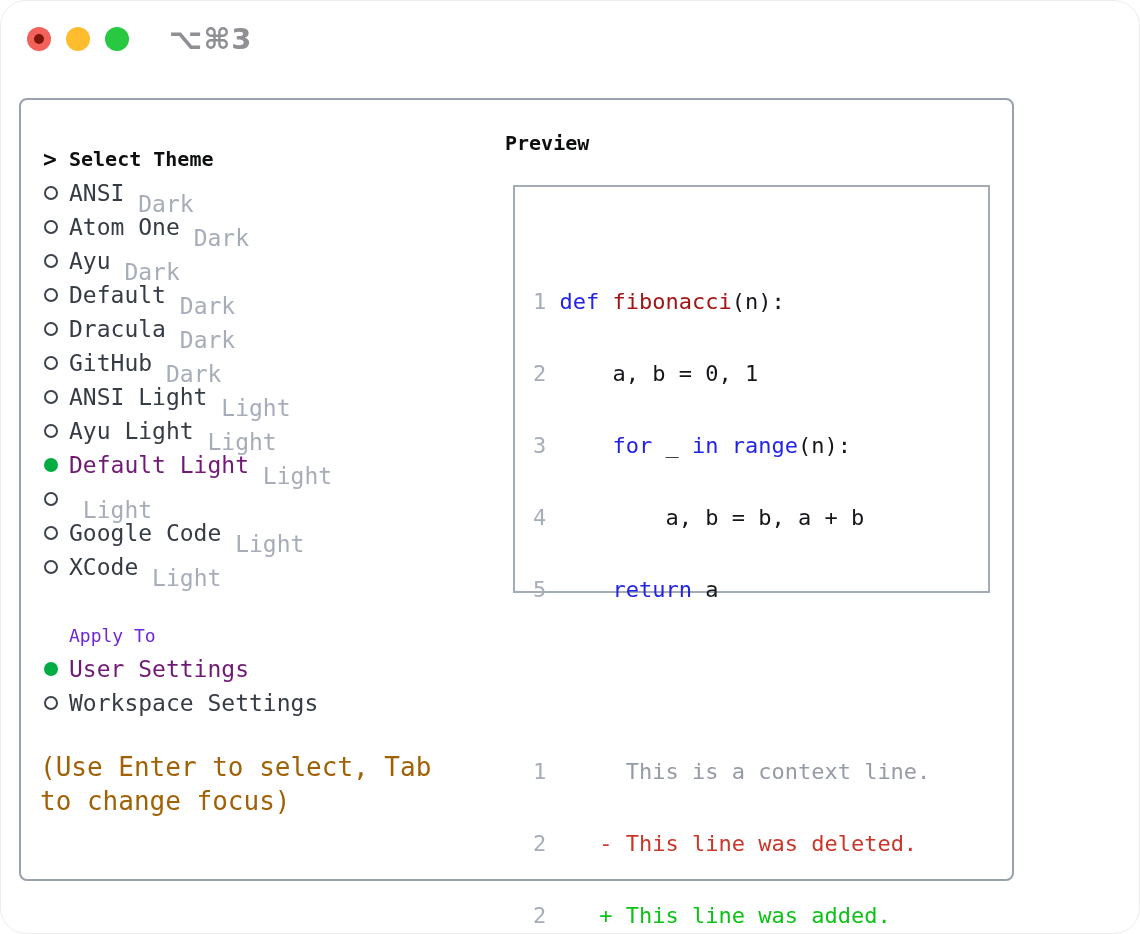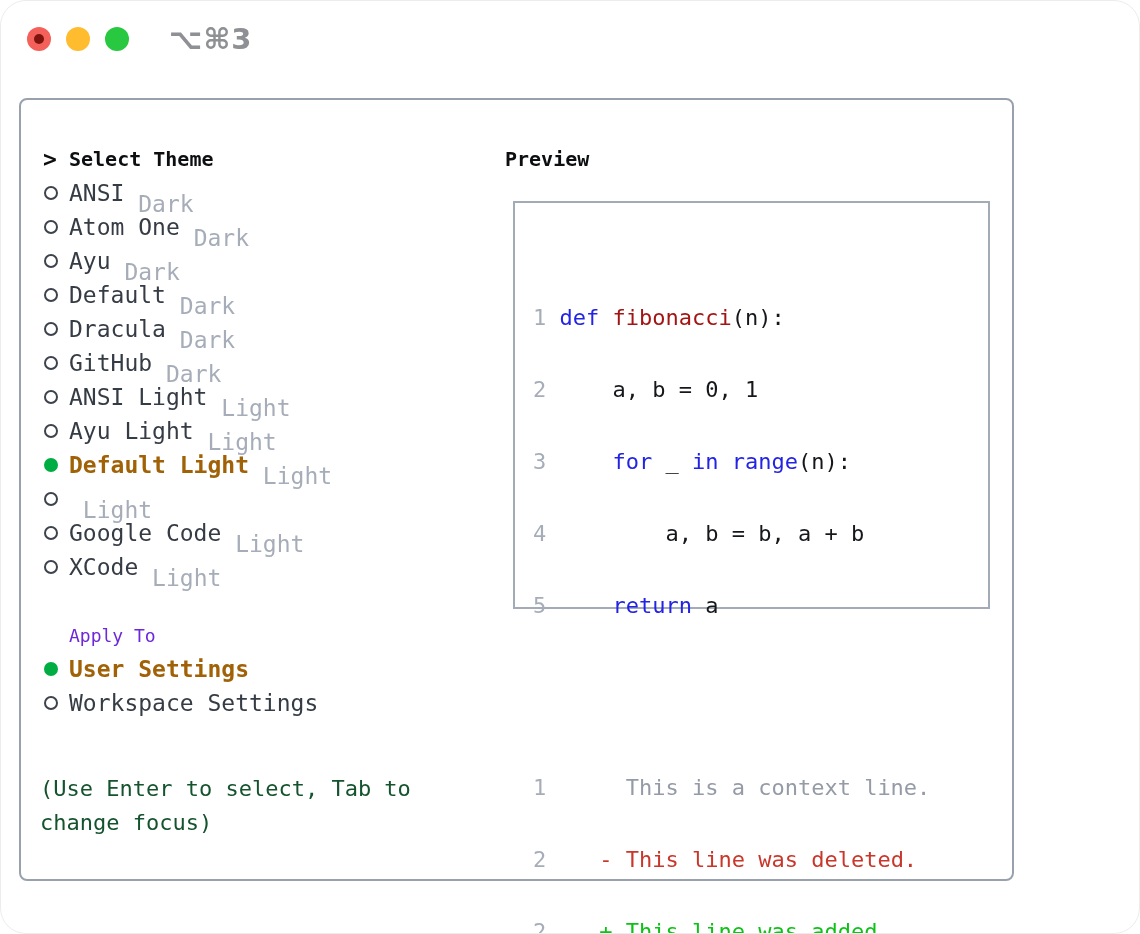--- a/index.html
+++ b/index.html
@@ -25,38 +25,38 @@
     position: absolute; left: 168px; top: 21px;
     font-family: "DejaVu Sans", "Liberation Sans", sans-serif;
     font-size: 29px; font-weight: 600; color: #8e9094; letter-spacing: 1px;
   }
   
   .panel {
     position: absolute; left: 18px; top: 97px; width: 995px; height: 783px;
     border: 2px solid #99a1ae; border-radius: 8px; background: #fff;
   }
   .left-col  { position: absolute; left: 22px; top: 42px; width: 440px; }
-  .right-col { position: absolute; left: 484px; top: 42px; width: 490px; }
+  .right-col { position: absolute; left: 484px; top: 26px; width: 490px; }
   .row { display: flex; align-items: center; height: 34px; font-size: 23px; color: #363c45; }
   .marker { width: 26px; display: inline-flex; align-items: center; flex: none; }
   .cursor { font-weight: 700; color: #0c0e10; font-size: 23px; }
   .h  { font-weight: 700; color: #0c0e10; font-size: 20px; }
   .h2 { font-weight: 400; color: #6d28d9; font-size: 18px; }
   .radio {
     display: inline-block; width: 14px; height: 14px; margin-left: 1px;
     border: 2px solid #3d434c; border-radius: 50%;
   }
   .row.selected .radio { background: #00ad43; border-color: #00ad43; }
-  .row.selected .name, .row.selected .label { color: #a16207; font-weight: bold; }
+  .row.selected .name, .row.selected .label { color: #701a75; }
   .name { color: #363c45; }
   .variant { color: #a6adb9; margin-left: 1ch; margin-top: 21px; }
   .spacer { height: 34px; }
   .hint {
-    width: 412px; margin-left: -3px; font-size: 22px; line-height: 34px;
-    color: #14532d; margin-top: 52px;
+    width: 412px; margin-left: -3px; font-size: 26px; line-height: 34px;
+    color: #a16207; margin-top: 30px;
   }
   
   .preview-box {
     margin-left: 8px; margin-top: 25px; width: 477px; height: 408px;
     border: 2px solid #a3abb6; background: #fff;
     padding: 60px 14px 0 18px; white-space: pre;
   }
   .cl { height: 34px; line-height: 34px; font-size: 22px; color: #15171b; white-space: pre; }
   .num { color: #a6adb9; }
   .kw  { color: #2323e6; }

